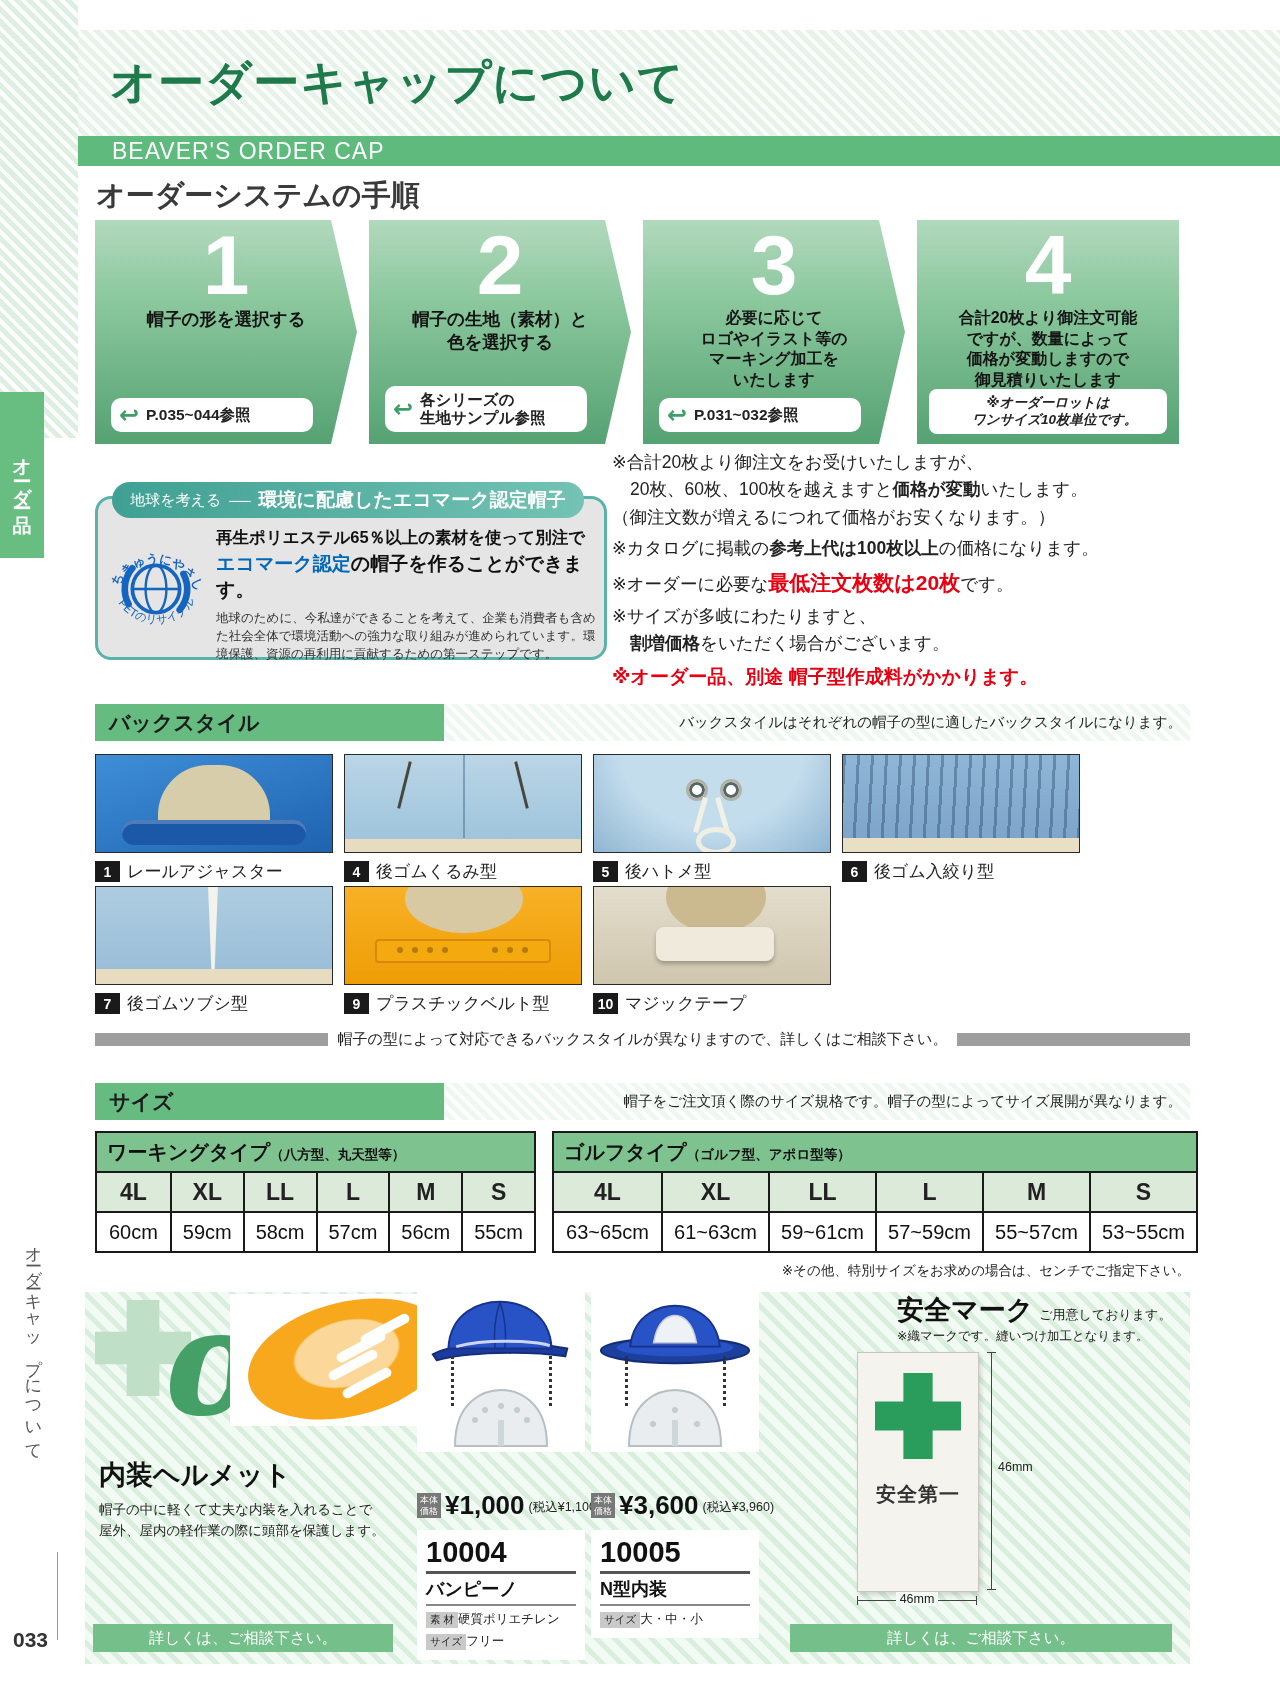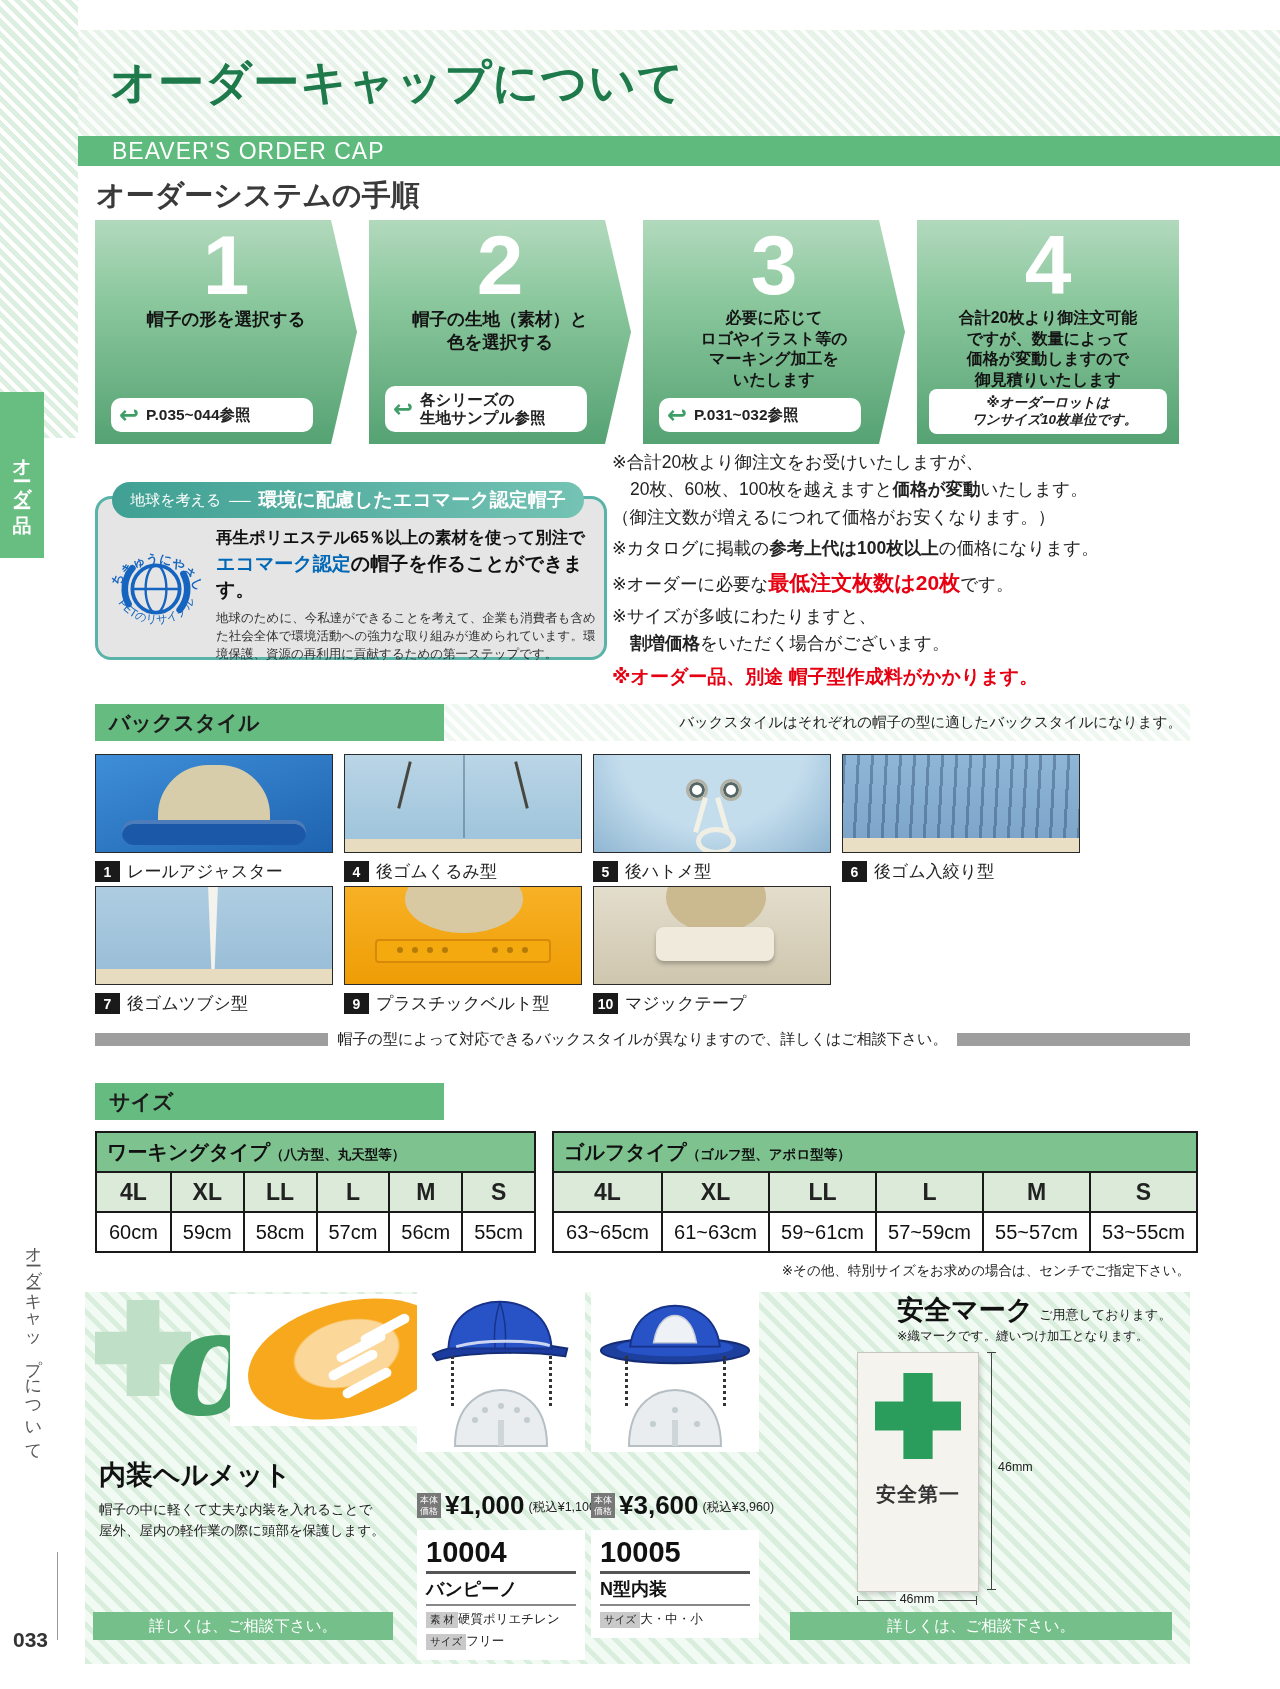--- a/index.html
+++ b/index.html
@@ -153,21 +153,21 @@
     clip-path:polygon(33% 0,67% 0,67% 33%,100% 33%,100% 67%,67% 67%,67% 100%,33% 100%,33% 67%,0 67%,0 33%,33% 33%);}
   .alpha{position:absolute;left:80px;top:-4px;font-size:148px;line-height:1;color:#44a066;
     font-family:"DejaVu Serif","Liberation Serif",serif;font-style:italic;font-weight:bold;}
   .helmet-img{position:absolute;left:145px;top:2px;width:238px;height:132px;background:#fff;overflow:hidden;}
   .h-shell{position:absolute;left:16px;top:8px;width:204px;height:114px;border-radius:50%;
     background:radial-gradient(ellipse at 50% 45%,#fcd79a 0 36%,#f7a81c 38% 100%);transform:rotate(-14deg);}
   .h-slot{position:absolute;width:54px;height:10px;background:#fff;border-radius:5px;transform:rotate(-28deg);}
   .h-s1{left:104px;top:48px;} .h-s2{left:96px;top:66px;} .h-s3{left:110px;top:84px;} .h-s4{left:128px;top:30px;}
   .helmet-title{position:absolute;left:14px;top:165px;font-size:27px;font-weight:bold;color:#111;}
   .helmet-desc{position:absolute;left:14px;top:208px;font-size:13.5px;color:#222;line-height:1.55;}
-  .more-bar{background:#74bf8a;color:#fff;font-size:15.5px;display:flex;align-items:center;justify-content:center;height:28px;}
+  .more-bar{background:#74bf8a;color:#fff;font-size:15.5px;display:flex;align-items:center;justify-content:center;height:28px;margin-top:12px;}
   .more-left{position:absolute;left:8px;top:320px;width:300px;}
   .more-right{position:absolute;left:705px;top:320px;width:382px;}
 
   
   .prod{position:absolute;top:0;width:175px;}
   .prod.p1{left:332px;} .prod.p2{left:506px;}
   .diagram{position:relative;width:168px;height:160px;background:#fff;}
   .dots{position:absolute;width:0;height:50px;border-left:3px dotted #333;top:64px;}
   .dots.l{left:34px;} .dots.r{left:132px;}
   .price{position:absolute;top:200px;left:0;display:flex;align-items:flex-end;gap:4px;white-space:nowrap;}
@@ -406,20 +406,21 @@
   </div>
 
   <div class="bs-footer">
     <div class="bar"></div>
     <div class="t">帽子の型によって対応できるバックスタイルが異なりますので、詳しくはご相談下さい。</div>
     <div class="bar"></div>
   </div>
 
   <div class="secbar" style="top:1083px;">
     <div class="lab">サイズ</div>
+    <div class="stx">帽子をご注文頂く際のサイズ規格です。帽子の型によってサイズ展開が異なります。</div>
   </div>
 
   <div class="tables">
     <div class="stable w1">
       <div class="t-title">
         <span class="big">ワーキングタイプ</span><span class="sub">（八方型、丸天型等）</span>
       </div>
       <div class="t-sizes">
         <div>4L</div>
         <div>XL</div>

